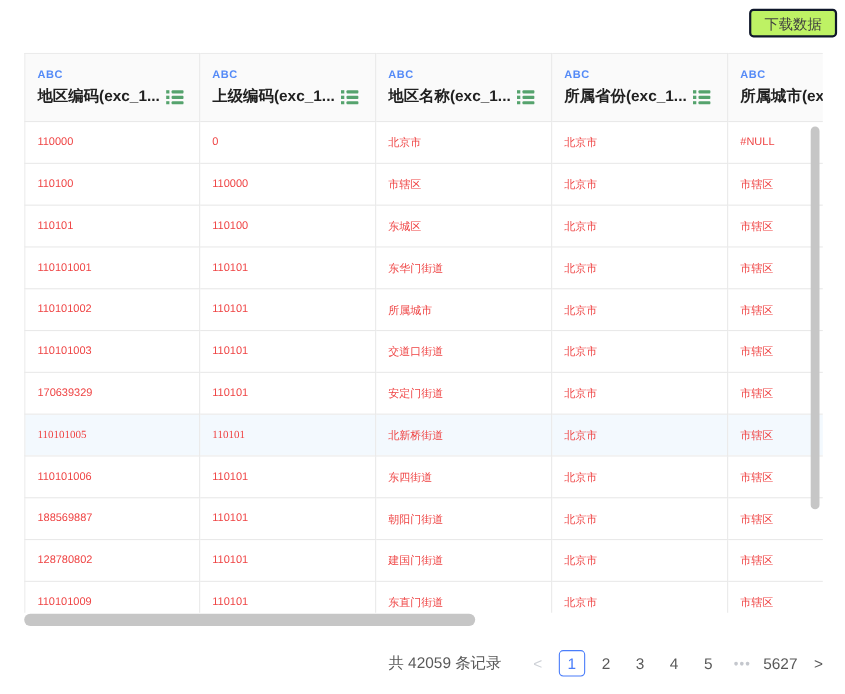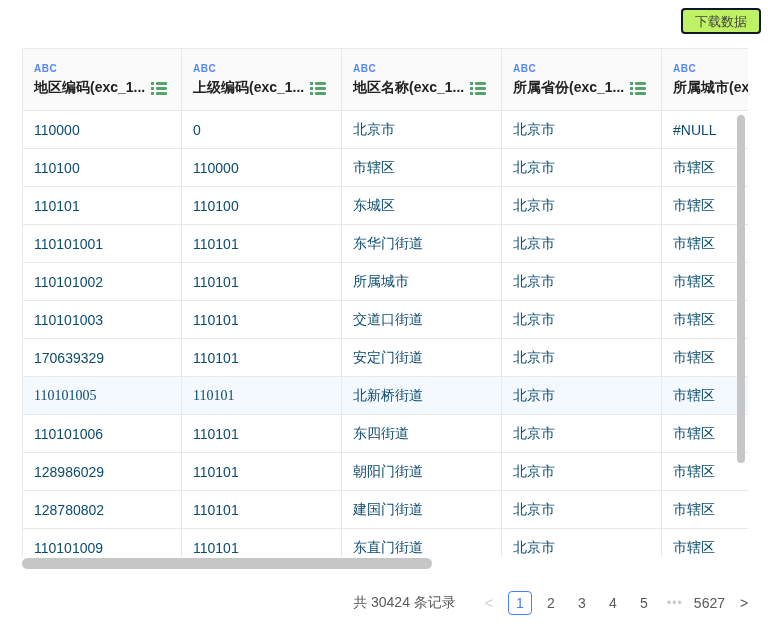--- a/index.html
+++ b/index.html
@@ -73,22 +73,22 @@
     white-space: nowrap;
   }
   .list-icon {
     flex: 0 0 auto;
     margin-left: 6px;
     cursor: pointer;
     display: inline-flex;
   }
   .data-grid td {
     height: 38px;
-    font-size: 14px;
-    color: #0c4a6e;
+    font-size: 10px;
+    color: #ef4444;
     background: #ffffff;
   }
   tr.hl td { background: #f3f9fe; font-family: Liberation Serif, serif; }
 
   
   .v-scrollbar-thumb {
     position: absolute;
     right: 3px; top: 67px;
     width: 8px; height: 348px;
     background: #c6c6c6;
@@ -281,21 +281,21 @@
           <td>市辖区</td>
         </tr>
         <tr>
           <td>110101006</td>
           <td>110101</td>
           <td>东四街道</td>
           <td>北京市</td>
           <td>市辖区</td>
         </tr>
         <tr>
-          <td>128986029</td>
+          <td>188569887</td>
           <td>110101</td>
           <td>朝阳门街道</td>
           <td>北京市</td>
           <td>市辖区</td>
         </tr>
         <tr>
           <td>128780802</td>
           <td>110101</td>
           <td>建国门街道</td>
           <td>北京市</td>
@@ -310,21 +310,21 @@
         </tr>
       </tbody>
   </table>
 
   <div class="v-scrollbar-thumb"></div>
 </div>
 
 <div class="h-scrollbar-thumb"></div>
 
 <div class="footer">
-  <span class="total-text">共 30424 条记录</span>
+  <span class="total-text">共 42059 条记录</span>
   <div class="pager" id="pager">
       <span class="pg-item pg-arrow disabled">&lt;</span>
       <span class="pg-item active">1</span>
       <span class="pg-item ">2</span>
       <span class="pg-item ">3</span>
       <span class="pg-item ">4</span>
       <span class="pg-item ">5</span>
       <span class="pg-item pg-ellipsis">•••</span>
       <span class="pg-item ">5627</span>
       <span class="pg-item pg-arrow">&gt;</span>

